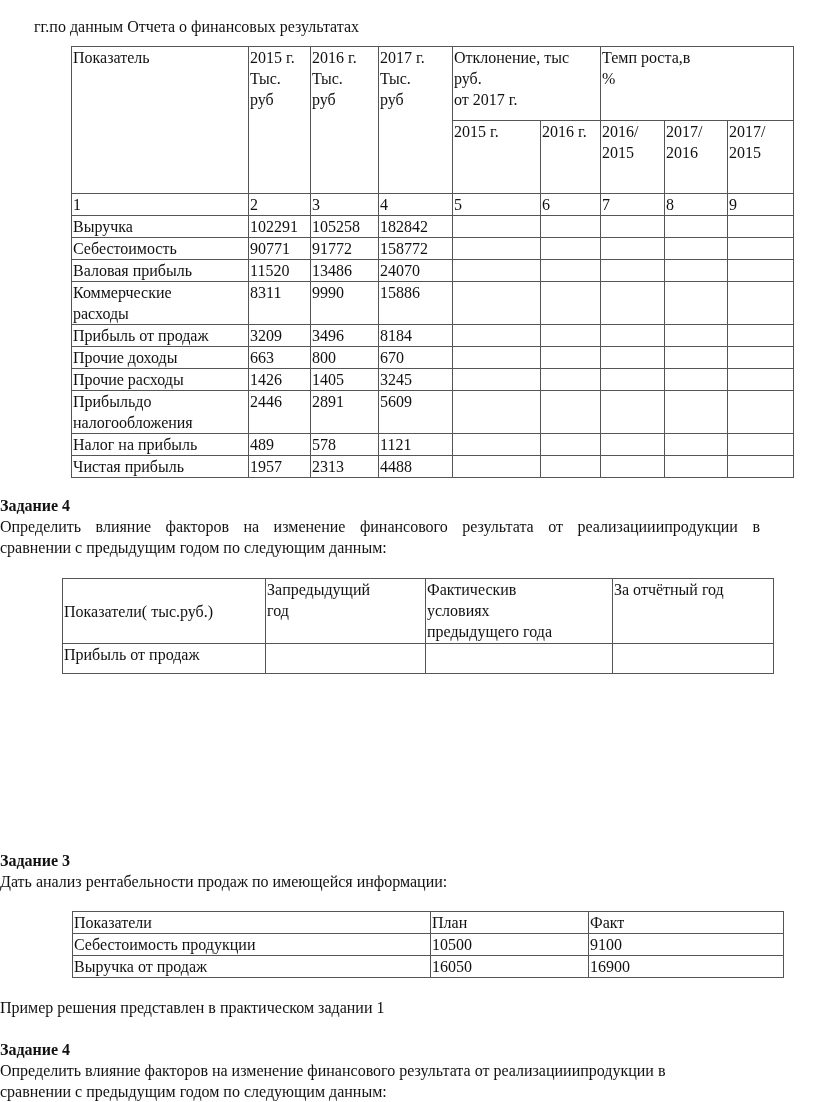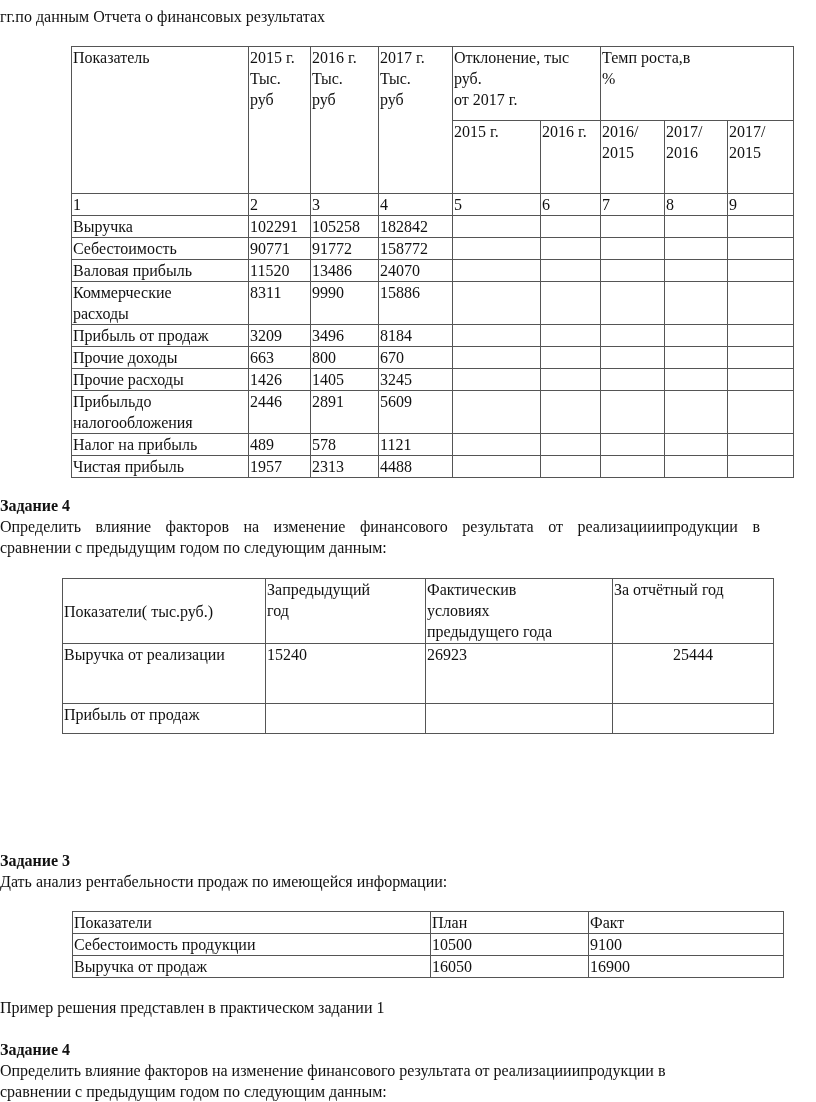--- a/index.html
+++ b/index.html
@@ -15,21 +15,21 @@
     border: 1px solid #555555; padding: 0 1px; vertical-align: top;
     font-size: 16px; line-height: 21px; overflow: hidden; word-wrap: break-word;
   }
   .center { text-align: center; }
   .lbl-split { display: flex; }
   .vmid { vertical-align: middle; border-radius: 17px; }
 </style>
 </head>
 <body>
 
-<p class="p" style="top:6px;">гг.по данным Отчета о финансовых результатах</p>
+<p class="p" style="top:16px;padding-left:34px;">гг.по данным Отчета о финансовых результатах</p>
 
 <table style="left:71px; top:46px; width:722px;padding-left:46px;">
   <colgroup>
     <col style="width:177px">
       <col style="width:62px">
       <col style="width:68px">
       <col style="width:74px">
     <col style="width:88px">
       <col style="width:60px">
       <col style="width:64px">
@@ -238,26 +238,20 @@
     <td>
       <div class="lbl-split">
             <span>Фактически</span>
             <span>в</span>
           </div>
       <div>условиях</div>
       <div>предыдущего года</div>
     </td>
     <td>За отчётный год</td>
   </tr>
-  <tr style="height:60px;">
-    <td>Выручка от реализации</td>
-    <td>15240</td>
-    <td>26923</td>
-    <td class="center">25444</td>
-  </tr>
   <tr style="height:30px;">
     <td>Прибыль от продаж</td>
     <td></td>
     <td></td>
     <td class="center"></td>
   </tr>
 </tbody>
   </table>
 
 <p class="p bold" style="top:850px;">Задание 3</p>

